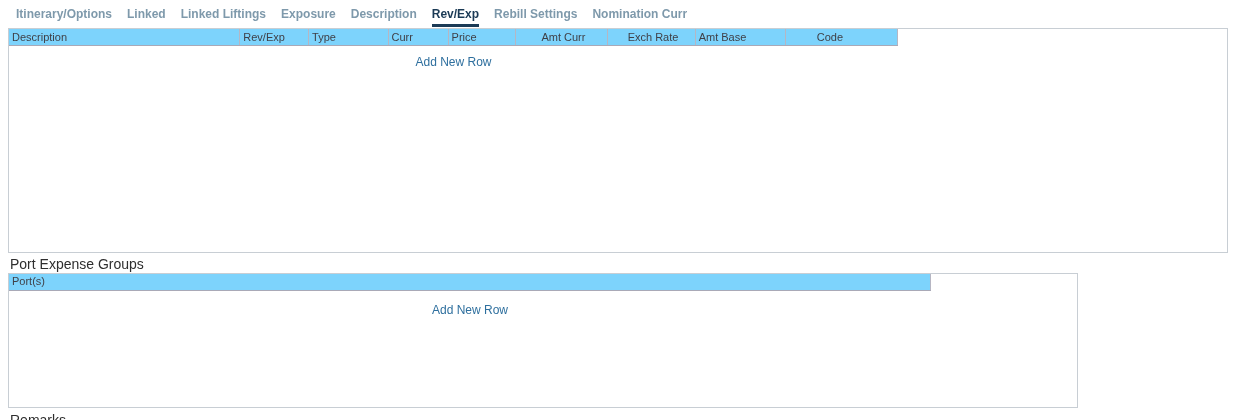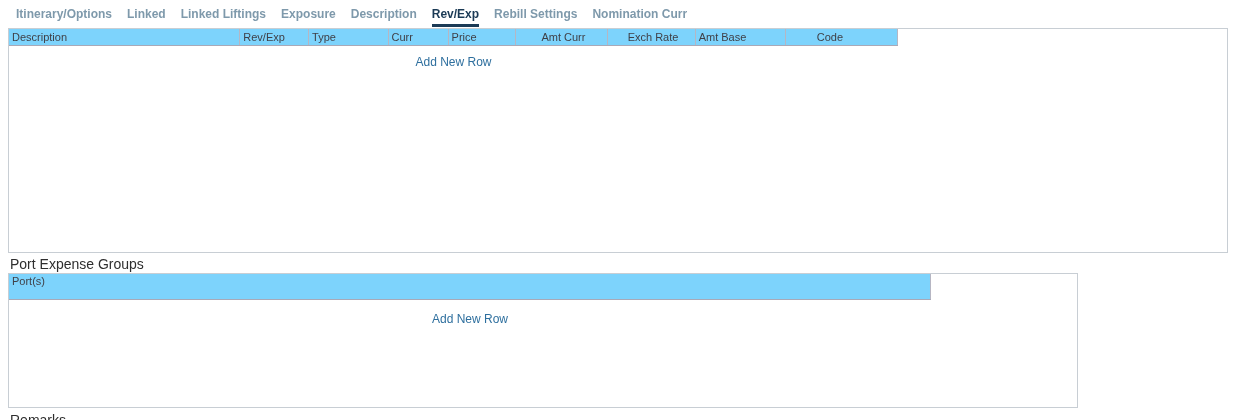--- a/index.html
+++ b/index.html
@@ -51,21 +51,21 @@
   .grid.revexp { width: 1220px; height: 225px; }
   .grid.ports  { width: 1070px; height: 135px; }
 
   .gridheader {
     display: flex;
     background: #7dd3fc;
     border-bottom: 1px solid #a9a9b7;
     box-sizing: border-box;
   }
   .grid.revexp .gridheader { width: 889px; height: 17px; }
-  .grid.ports  .gridheader { width: 922px; height: 26px; }
+  .grid.ports  .gridheader { width: 922px; height: 17px; }
 
   .hcell {
     box-sizing: border-box;
     font-size: 11px;
     color: #3f3f46;
     padding: 2px 0 0 3px;
     border-right: 1px solid #b6b6c3;
     white-space: nowrap;
     overflow: hidden;
     cursor: default;

